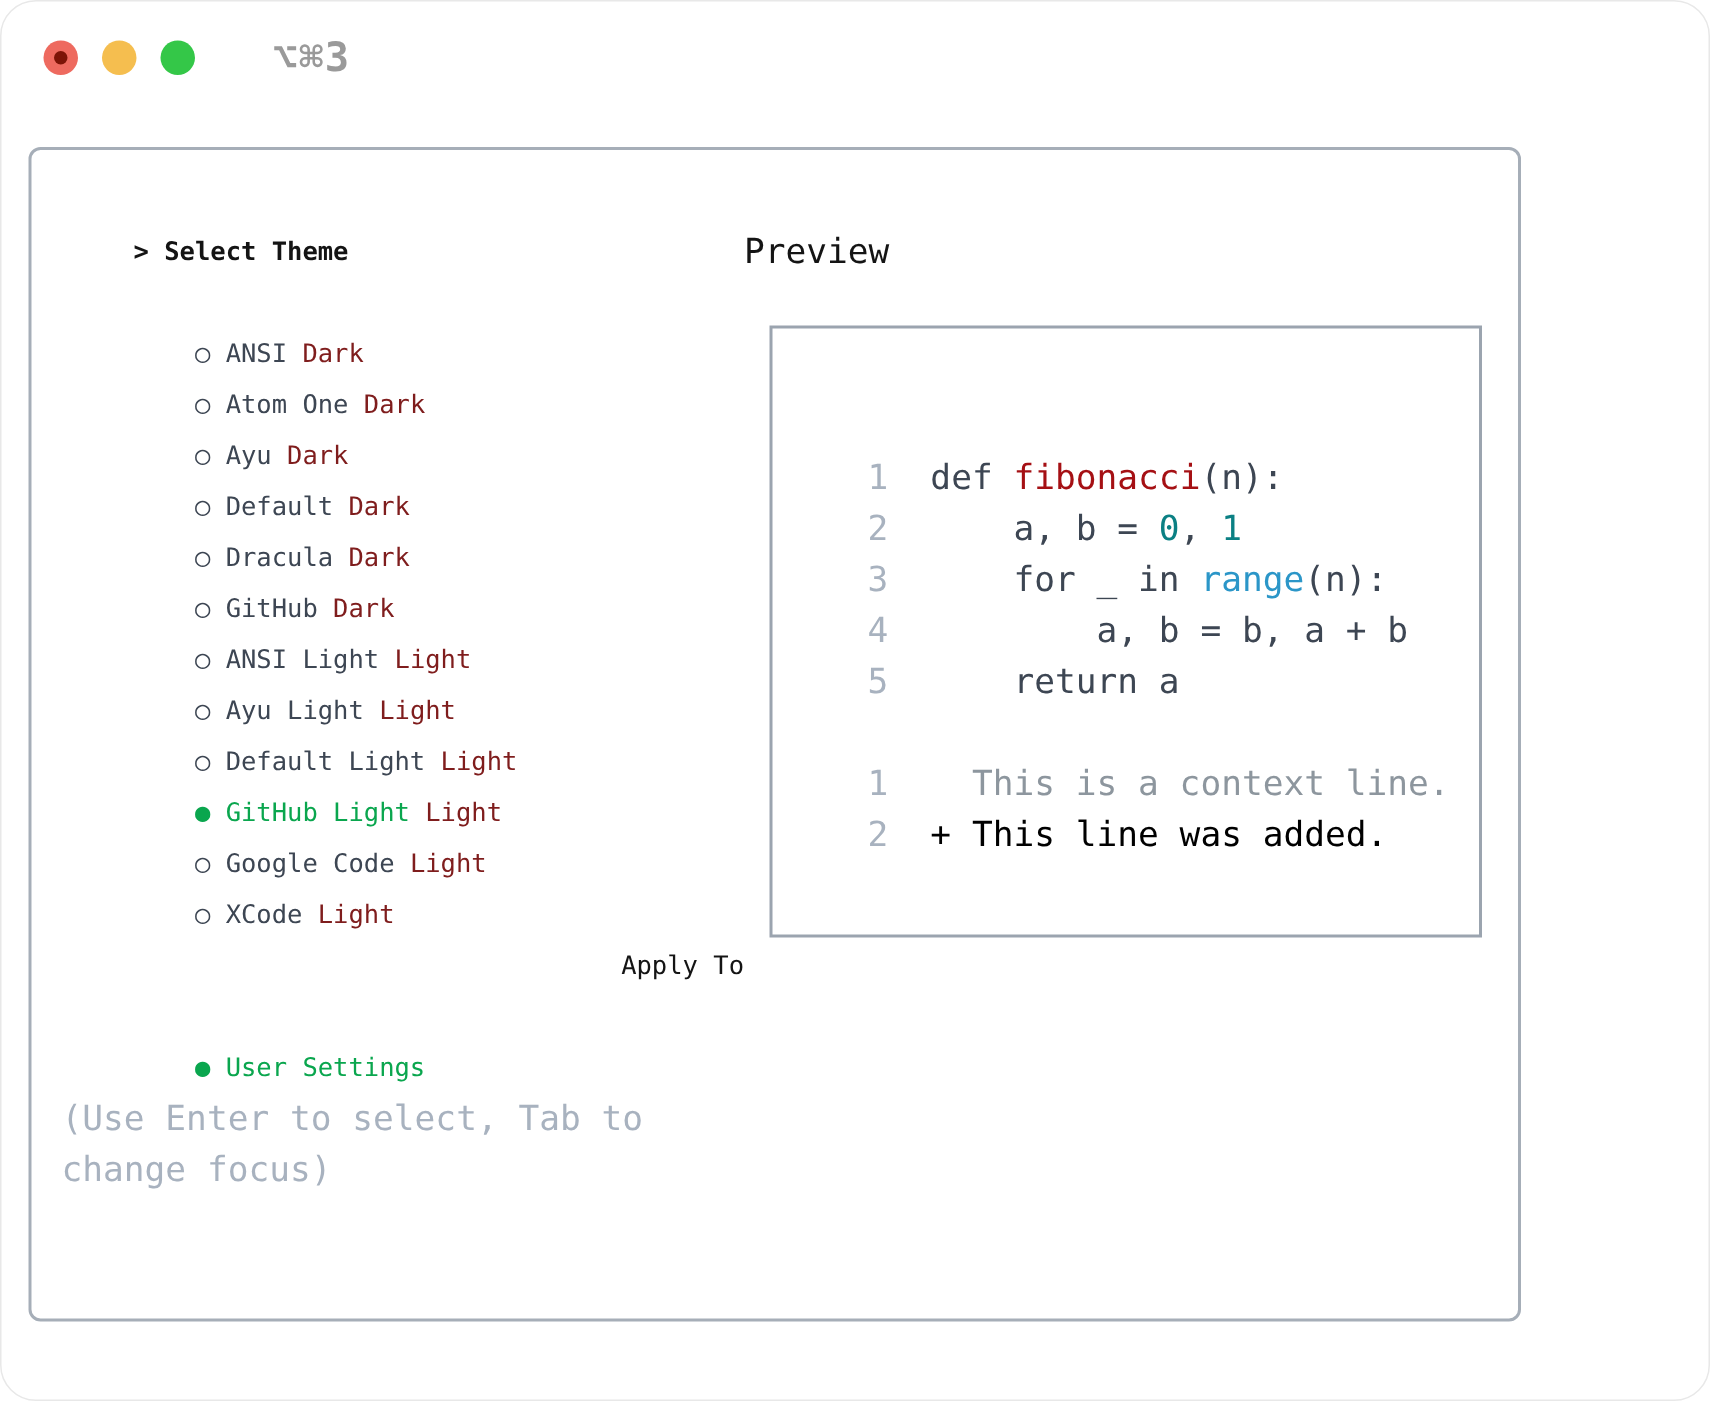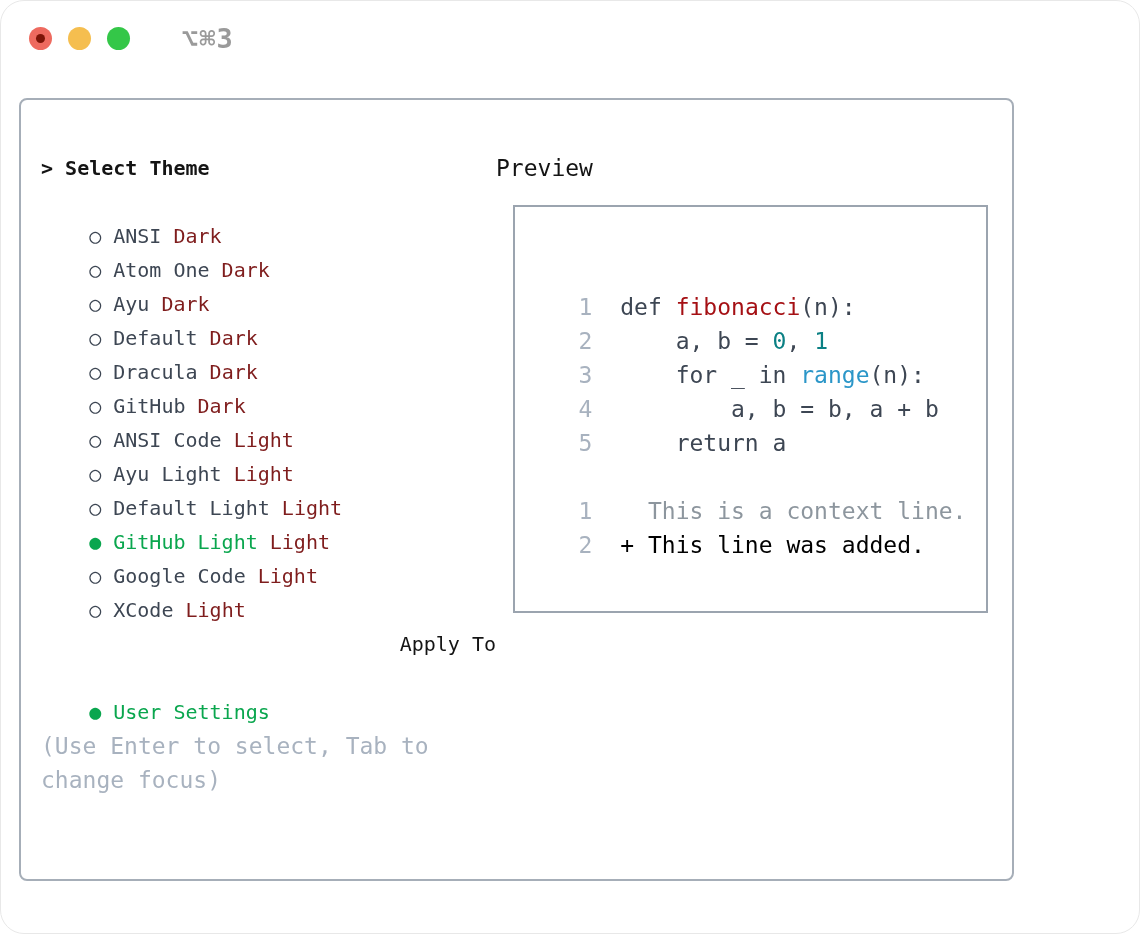--- a/index.html
+++ b/index.html
@@ -14,34 +14,34 @@
   .dot-yellow{background:#f5be4f;}
   .dot-green{background:#34c748;}
   .win-title{margin-left:36px;font-size:27px;font-weight:bold;color:#9a9a9a;letter-spacing:1px;}
 
   
   .panel{position:absolute;left:18px;top:97px;width:995px;height:783px;border:2px solid #a6aeb8;border-radius:8px;box-sizing:border-box;background:#ffffff;}
   .content{position:absolute;left:2px;top:2px;right:2px;bottom:2px;padding:49px 0 0 18px;display:flex;box-sizing:border-box;}
   .left-col{width:455px;flex:0 0 455px;}
   .right-col{flex:1;}
 
-  .lrow{height:34px;line-height:34px;font-size:20px;white-space:pre;color:#3d4653;}
+  .lrow{height:34px;line-height:34px;font-size:17px;white-space:pre;color:#3d4653;margin-left:48px;}
   .lrow.header{color:#141414;font-weight:bold;}
   .lrow .prefix{color:#141414;font-weight:bold;}
   .radio{display:inline-block;width:2ch;color:#3d4653;}
   .spacer2{display:inline-block;width:2ch;}
   .tname{color:#3d4653;}
   .tvariant{color:#7f1d1d;}
   .lrow.selected .radio,.lrow.selected .tname{color:#0aa64e;}
   .apply-header{color:#141414;text-align:right;}
   .hint{margin-top:34px;font-size:23px;line-height:34px;color:#a8b2bf;white-space:pre-wrap;}
 
   
   .preview-header{height:34px;line-height:34px;font-size:23px;font-weight:normal;color:#141414;white-space:pre;}
-  .preview-box{margin-top:20px;margin-left:17px;width:475px;height:408px;border:2px solid #9ba4af;box-sizing:border-box;padding:49px 0 0 8px;background:#ffffff;}
+  .preview-box{margin-top:32px;margin-left:17px;width:475px;height:408px;border:2px solid #9ba4af;box-sizing:border-box;padding:49px 0 0 8px;background:#ffffff;}
   .pline{height:34px;line-height:34px;font-size:23px;white-space:pre;}
   .ln{display:inline-block;width:28px;color:#a8b2bf;}
   .seg-code{color:#3d4653;}
   .seg-function{color:#a51014;}
   .seg-number{color:#0b8084;}
   .seg-builtin{color:#2b96c8;}
   .seg-context{color:#8d969e;}
   .seg-deleted{color:#c43a24;}
   .seg-added{color:#000000;}
 </style>
@@ -76,21 +76,21 @@
             <div class="lrow">
     <span class="radio">○ </span><span class="tname">Default</span><span class="tvariant"> Dark</span>
   </div>
             <div class="lrow">
     <span class="radio">○ </span><span class="tname">Dracula</span><span class="tvariant"> Dark</span>
   </div>
             <div class="lrow">
     <span class="radio">○ </span><span class="tname">GitHub</span><span class="tvariant"> Dark</span>
   </div>
             <div class="lrow">
-    <span class="radio">○ </span><span class="tname">ANSI Code</span><span class="tvariant"> Light</span>
+    <span class="radio">○ </span><span class="tname">ANSI Light</span><span class="tvariant"> Light</span>
   </div>
             <div class="lrow">
     <span class="radio">○ </span><span class="tname">Ayu Light</span><span class="tvariant"> Light</span>
   </div>
             <div class="lrow">
     <span class="radio">○ </span><span class="tname">Default Light</span><span class="tvariant"> Light</span>
   </div>
             <div class="lrow selected">
     <span class="radio">● </span><span class="tname">GitHub Light</span><span class="tvariant"> Light</span>
   </div>

